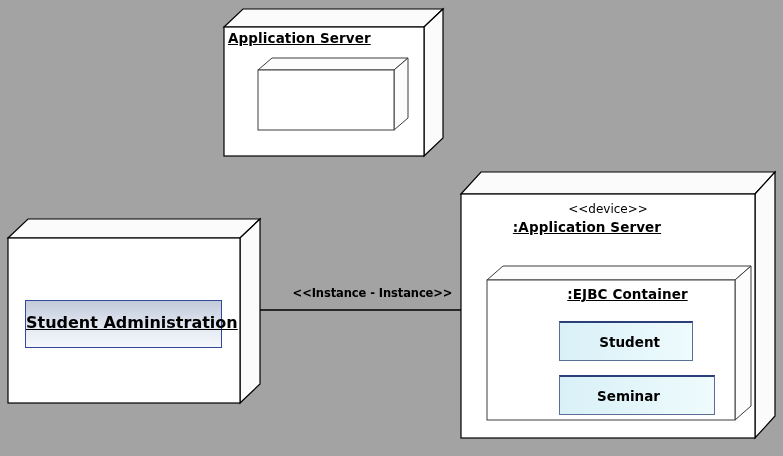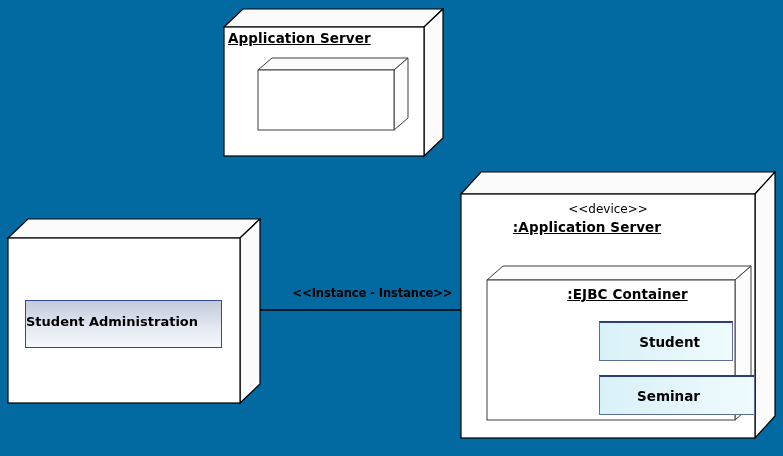--- a/index.html
+++ b/index.html
@@ -4,21 +4,21 @@
 <style>
   html, body {
     margin: 0;
     padding: 0;
     background: #ffffff;
   }
   #canvas {
     position: relative;
     width: 783px;
     height: 456px;
-    background: #0369a1;
+    background: #a3a3a3;
     overflow: hidden;
     font-family: "DejaVu Sans", "Liberation Sans", sans-serif;
   }
   #diagram-svg {
     position: absolute;
     left: 0;
     top: 0;
     width: 783px;
     height: 456px;
   }
@@ -75,41 +75,41 @@
     font-weight: normal;
     letter-spacing: 0px;
   }
   .lbl-conn {
     font-size: 11.5px;
     font-weight: bold;
     letter-spacing: -0.1px;
     padding-left: 12px;
   }
   .lbl-artifact {
-    font-size: 13px;
+    font-size: 16px;
     font-weight: bold;
+    text-decoration: underline;
   }
   .lbl-component {
     font-size: 13.5px;
     font-weight: bold;
   }
 
   .artifact-box {
     position: absolute;
     box-sizing: border-box;
     border: 1.4px solid #31489c;
     background: linear-gradient(to bottom, #c3cad8 0%, #d2d9e6 28%, #e6ebf3 62%, #f4f7fb 100%);
   }
   .component-box {
     position: absolute;
     box-sizing: border-box;
     border: 1.3px solid #5d6e96;
     border-top: 2.2px solid #2b3f78;
     background: linear-gradient(to right, #d8f1f7 0%, #e2f5fa 45%, #effbfd 100%);
-    margin-left: 40px;
   }
 </style>
 </head>
 <body>
 
 <div id="canvas">
 
   <svg id="diagram-svg" viewBox="0 0 783 456" xmlns="http://www.w3.org/2000/svg">
 
     <g>

